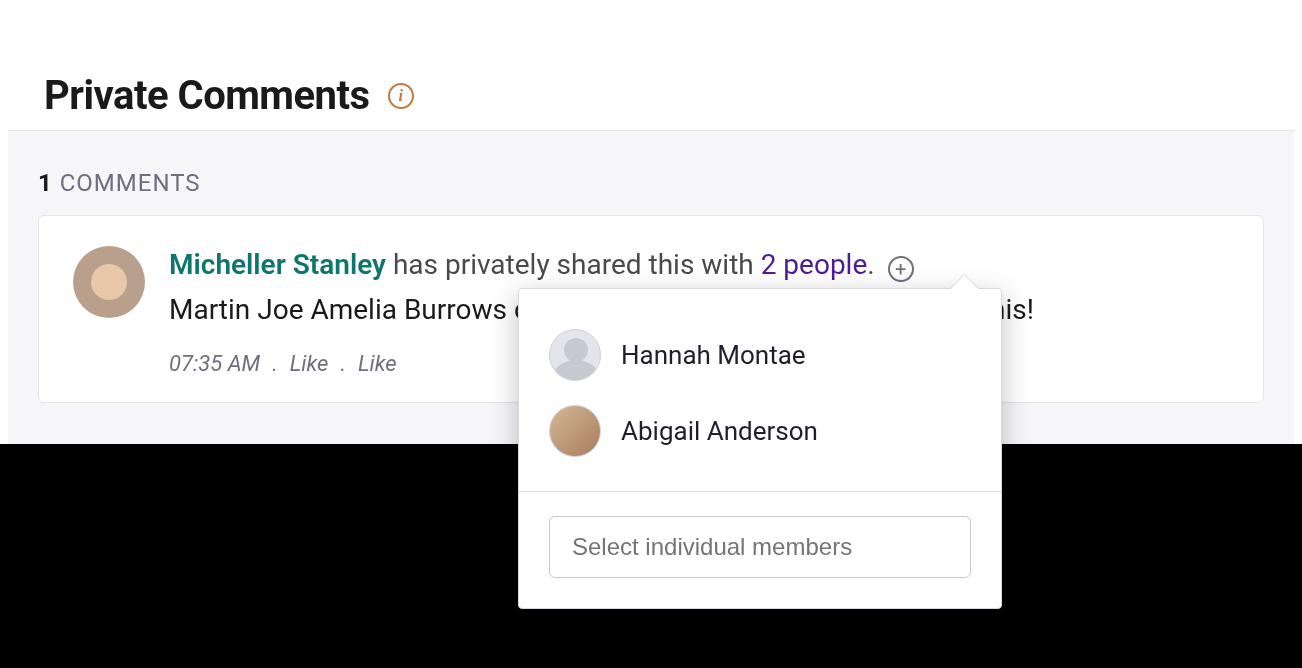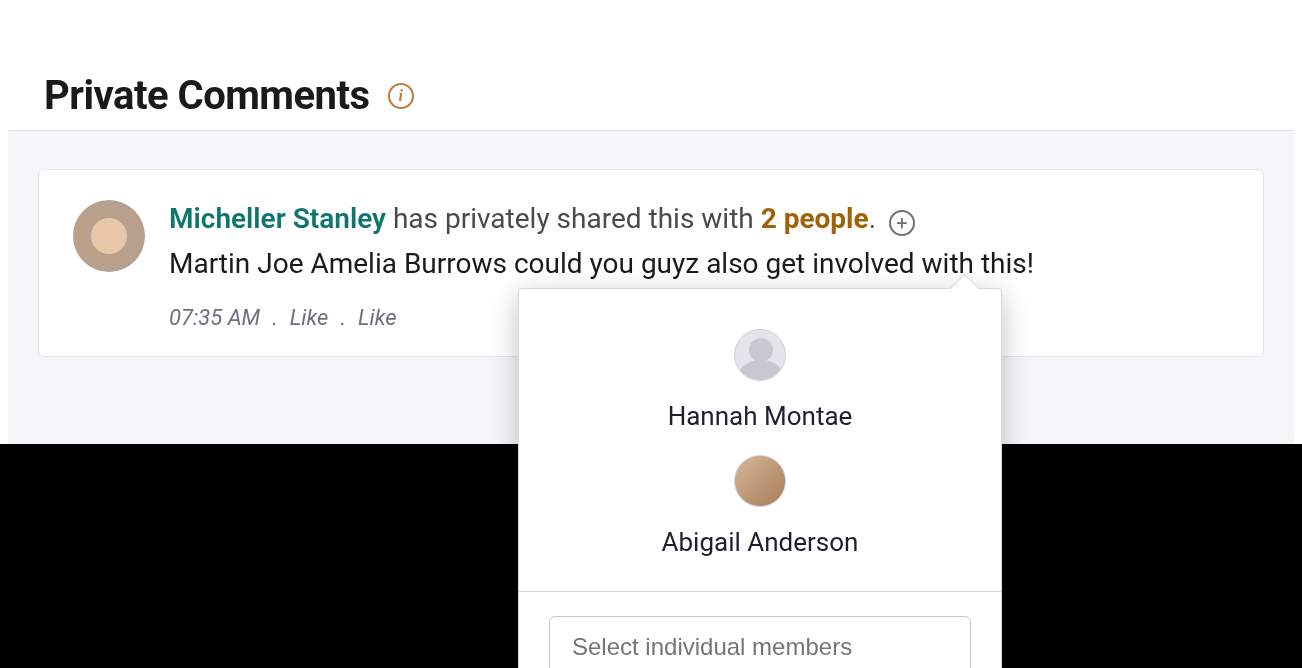--- a/index.html
+++ b/index.html
@@ -100,22 +100,22 @@
     font-size: 28px;
     color: #4a4a4a;
     line-height: 1.35;
     margin-bottom: 6px;
   }
   .share-line .author-name {
     color: #0f766e;
     font-weight: 600;
   }
   .share-line .people-link {
-    color: #a16207;
-    font-weight: 700;
+    color: #4c1d95;
+    font-weight: 400;
     cursor: pointer;
     text-align: right;
   }
   .add-circle {
     display: inline-flex;
     width: 26px; height: 26px;
     border: 2px solid #6f6f7e;
     border-radius: 50%;
     align-items: center;
     justify-content: center;
@@ -167,21 +167,20 @@
   }
   .popover-list {
     padding: 28px 30px 22px 30px;
   }
   .member-row {
     display: flex;
     align-items: center;
     gap: 20px;
     padding: 12px 0;
     cursor: pointer;
-    flex-direction: column;
   }
   .member-avatar {
     width: 52px; height: 52px;
     border-radius: 50%;
     background: #e4e4ec;
     border: 1px solid #d0d0d8;
     flex-shrink: 0;
     position: relative;
     overflow: hidden;
   }
@@ -230,20 +229,24 @@
 <div class="white-layer">
 
   <div class="header">
     <h1>Private Comments</h1>
     <div class="info-icon">
         <span>i</span>
       </div>
   </div>
 
   <div class="panel">
+    <div class="comments-count">
+      <span class="num">1</span>
+      <span>COMMENTS</span>
+    </div>
 
     <div class="comment-card">
       <div class="avatar author"></div>
       <div class="comment-body">
         <div class="share-line">
           <span class="author-name">Micheller Stanley</span><span> has privately shared this with </span><span class="people-link">2 people</span><span>.</span>
           <span class="add-circle">+</span>
         </div>
         <div class="comment-text">Martin Joe Amelia Burrows could you guyz also get involved with this!</div>
         <div class="meta-row">

